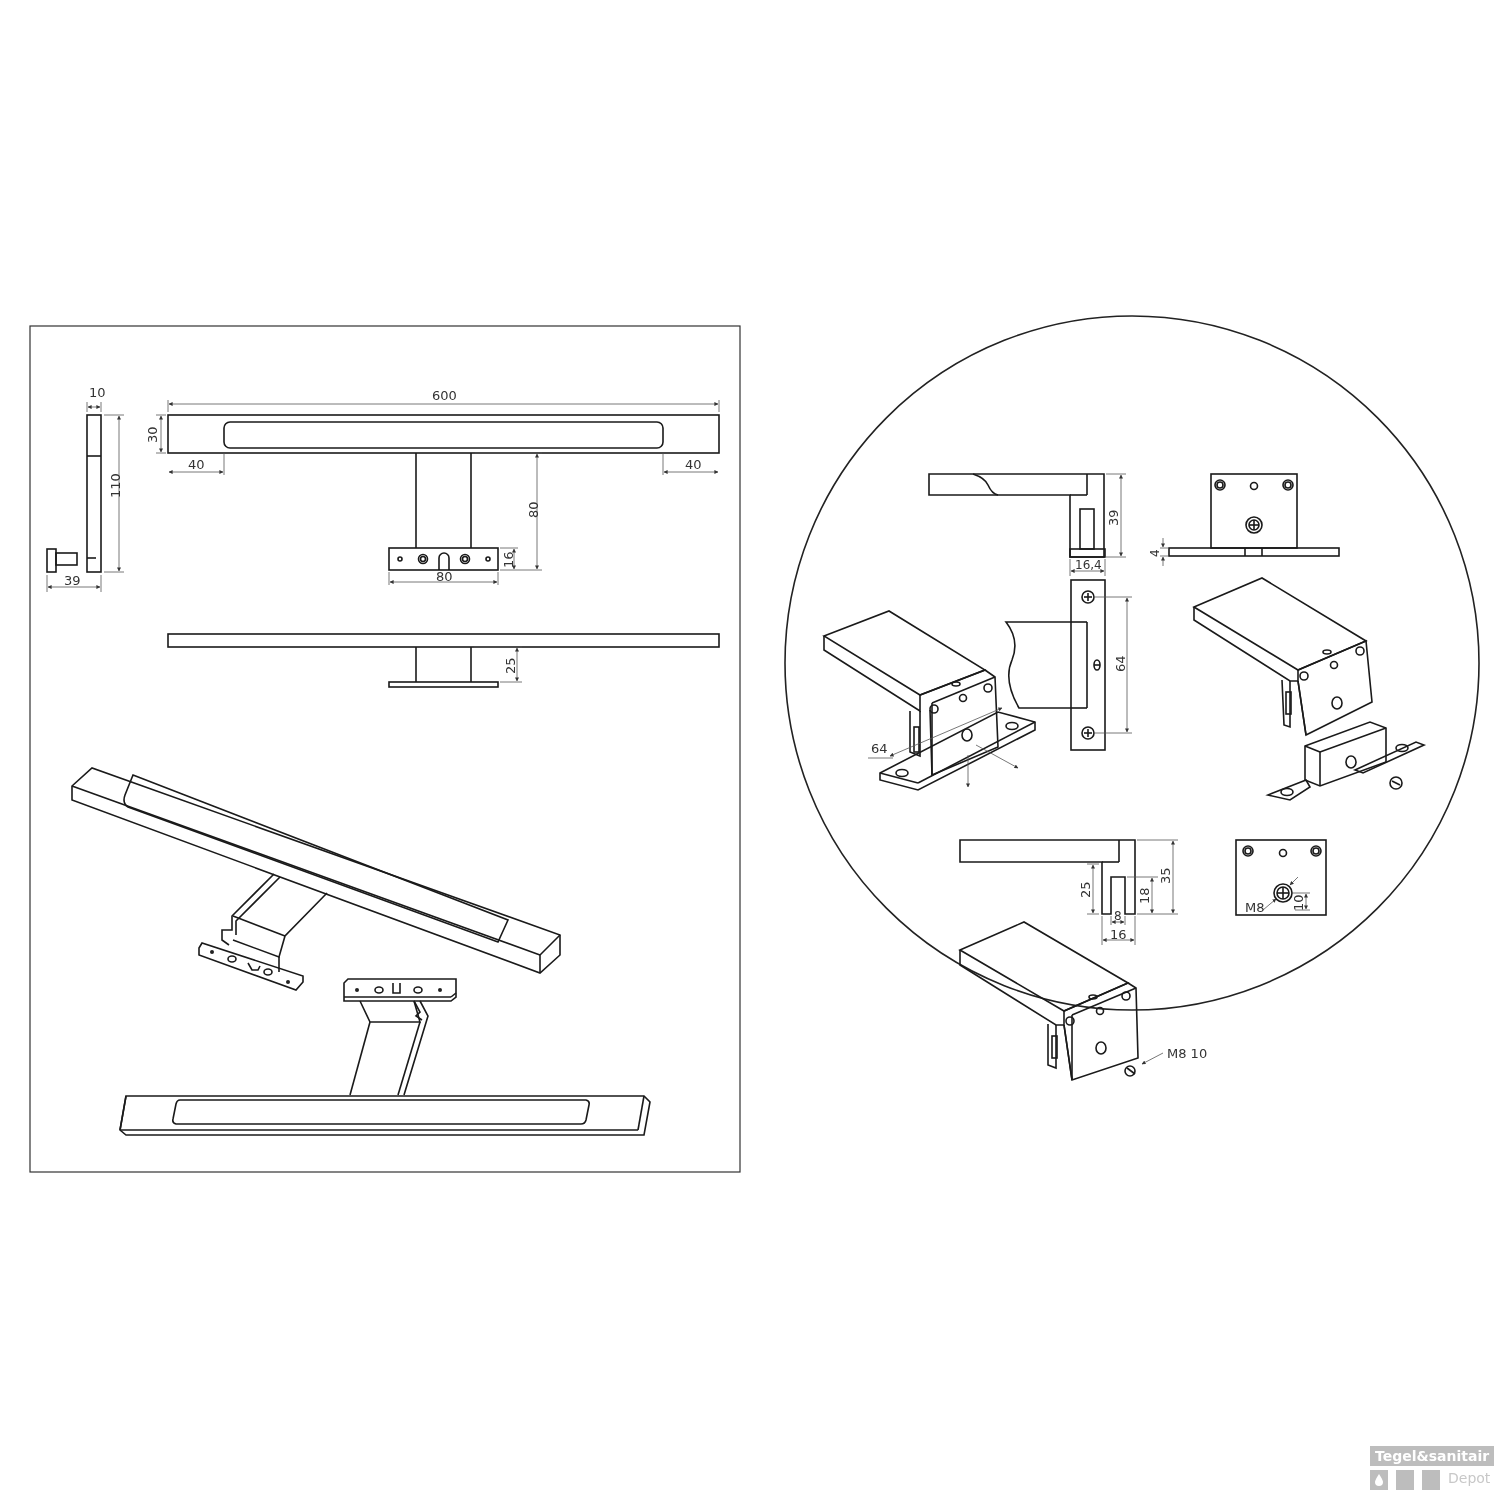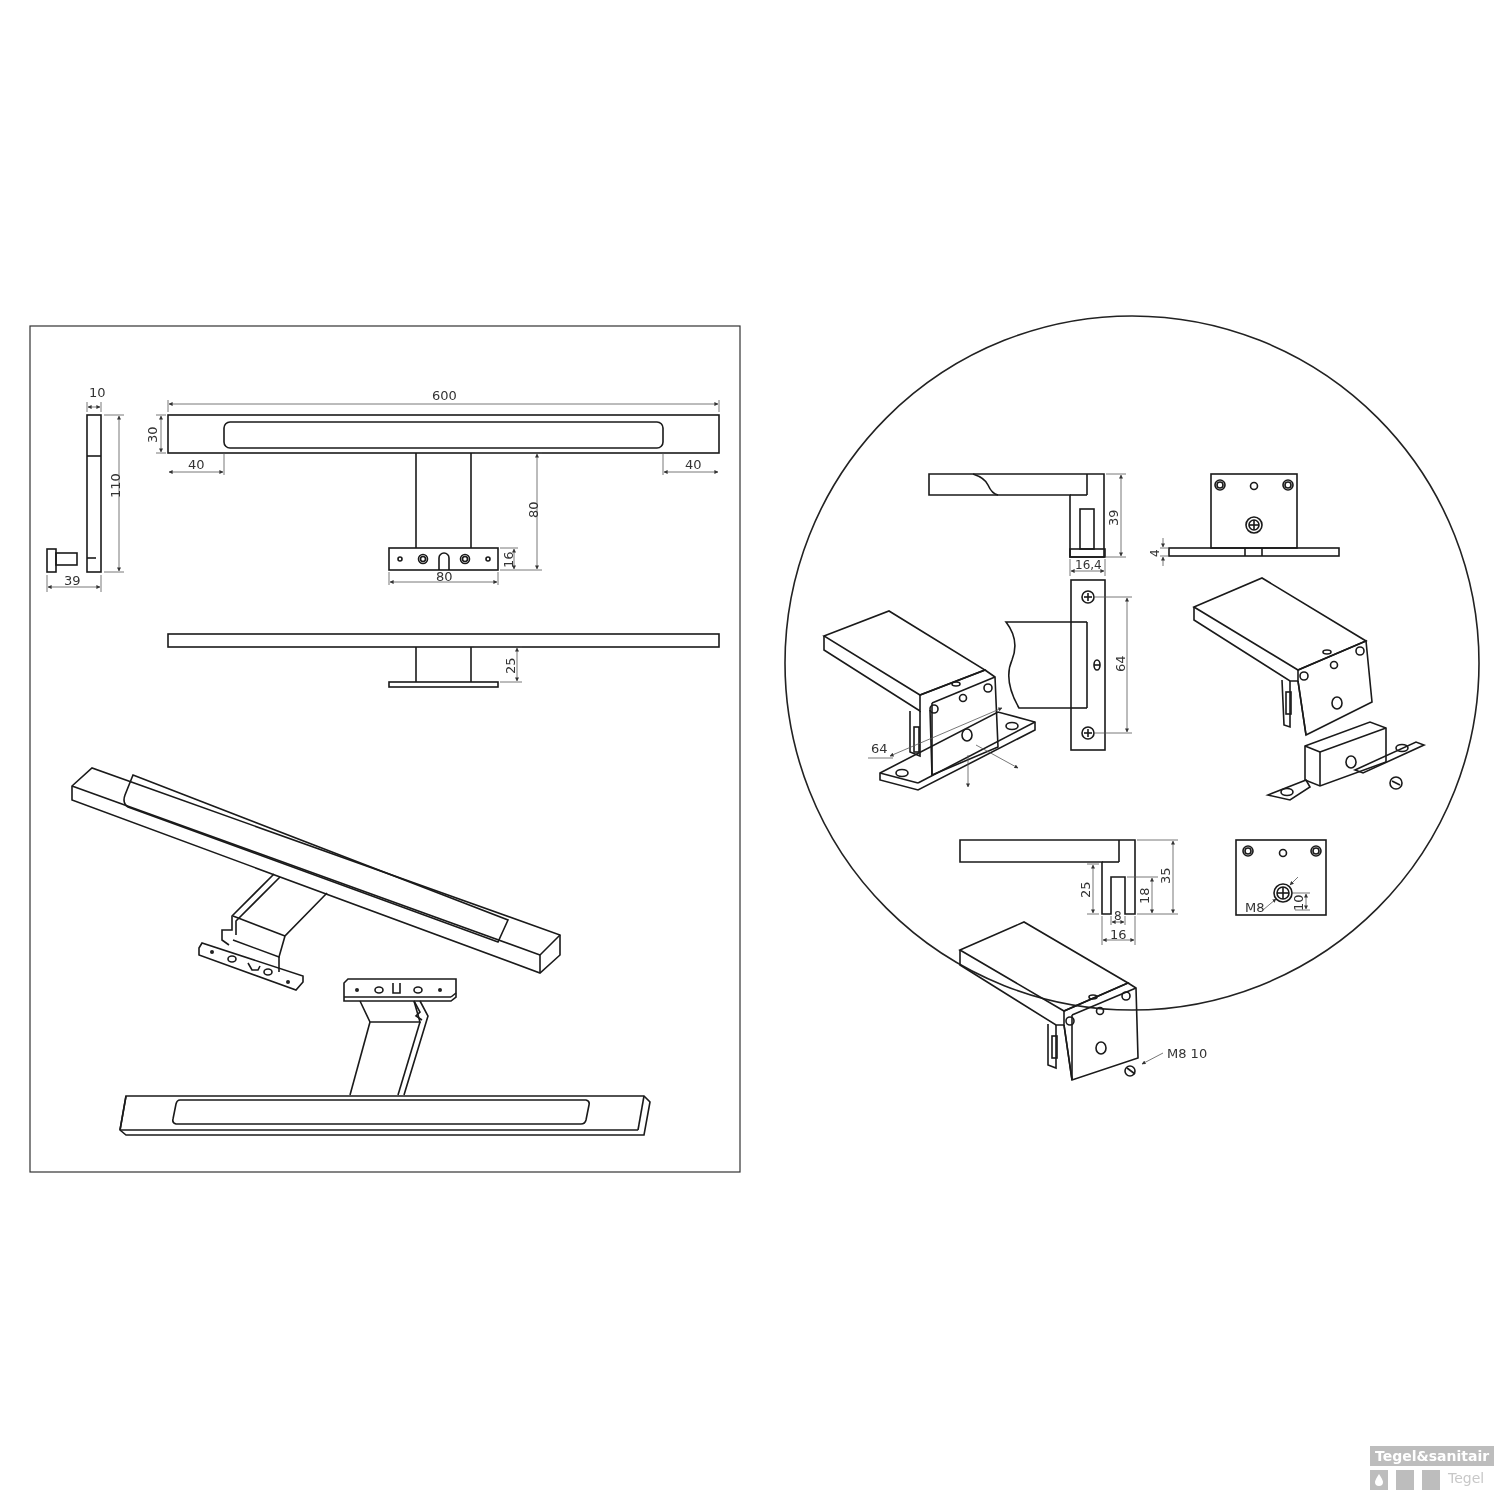--- a/index.html
+++ b/index.html
@@ -316,14 +316,14 @@
 
 <div class="watermark">
   <div class="wm-top">Tegel&amp;sanitair</div>
   <div class="wm-sq" style="left:10px">
     <svg class="wm-drop" viewBox="0 0 8 12">
         <path d="M4,0 C4,0 0,6 0,8 A4,4 0 0 0 8,8 C8,6 4,0 4,0 Z" fill="#fff"></path>
       </svg>
   </div>
   <div class="wm-sq" style="left:36px"></div>
   <div class="wm-sq" style="left:62px"></div>
-  <div class="wm-depot">Tegel</div>
+  <div class="wm-depot">Depot</div>
 </div>
 
 </body></html>

